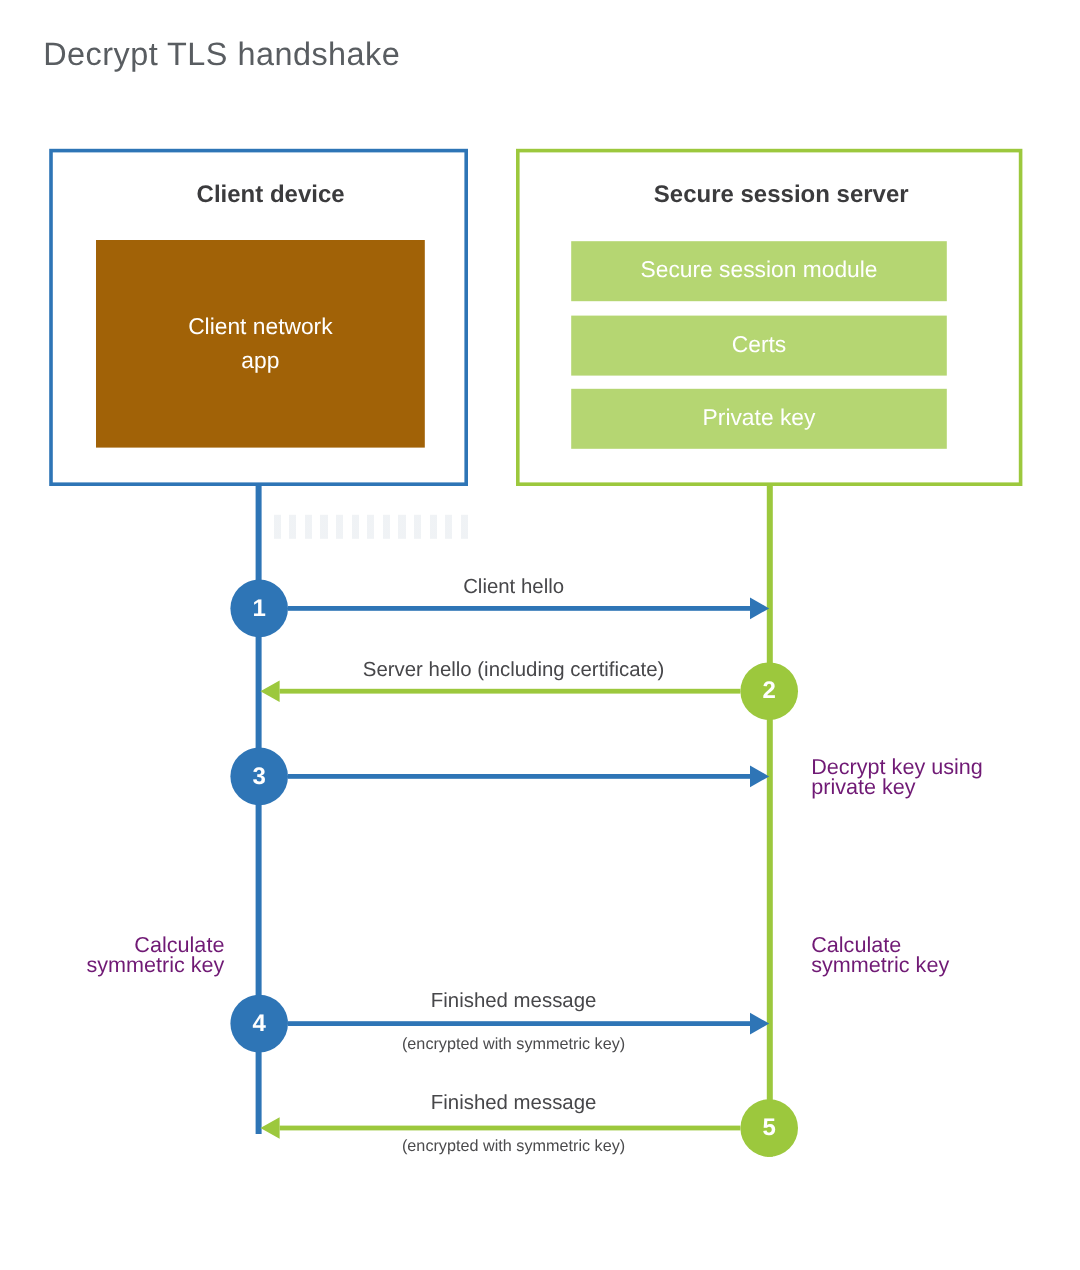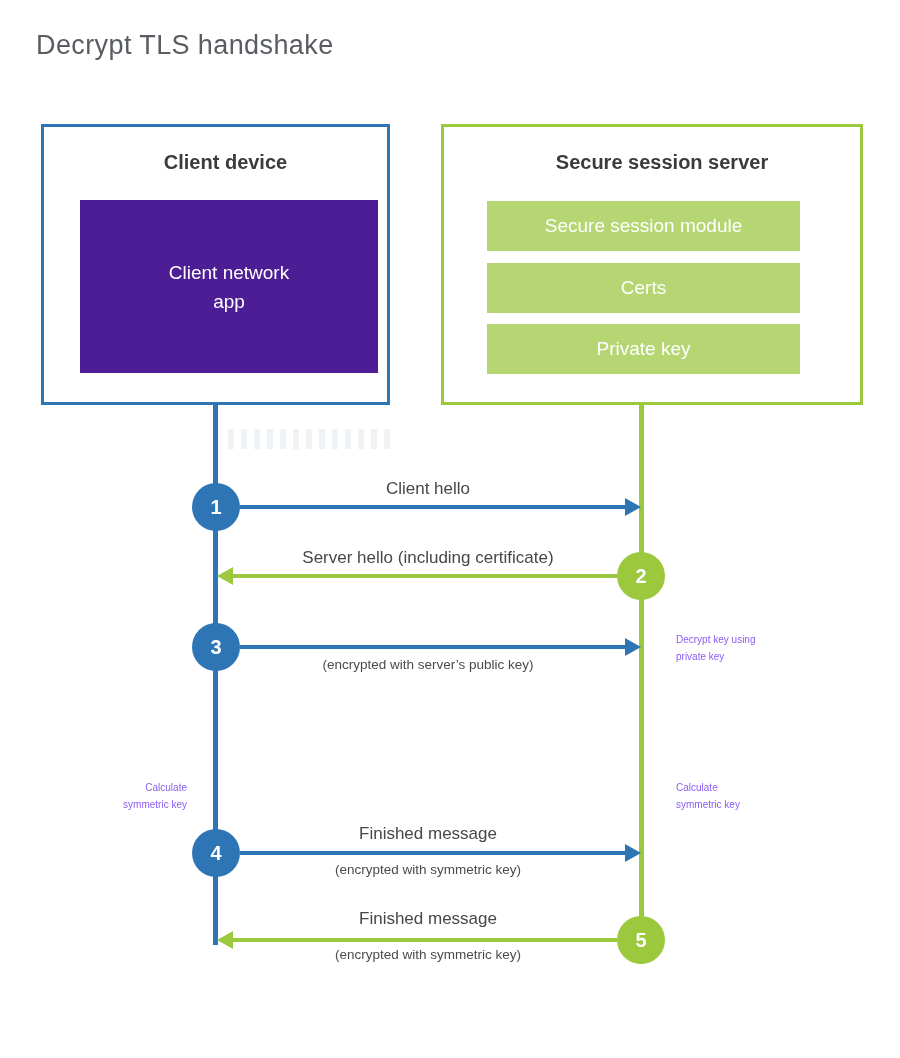--- a/index.html
+++ b/index.html
@@ -7,27 +7,27 @@
     position:relative;width:900px;height:1058px;background:#ffffff;overflow:hidden;
     font-family:"Liberation Sans","DejaVu Sans",sans-serif;
   }
   .title{
     position:absolute;left:36px;top:30px;margin:0;
     font-size:27px;font-weight:300;color:#595d61;letter-spacing:.4px;
   }
   
   .box{position:absolute;top:124px;height:281px;background:#fff;box-sizing:border-box;}
   .client-box{left:41px;width:349px;border:3px solid #2e75b6;}
-  .server-box{left:430px;width:422px;border:3px solid #9cc83d;margin-left:11px;}
+  .server-box{left:430px;width:422px;border:3px solid #9cc83d;}
   .box-title{
     position:absolute;left:0;right:0;top:24px;text-align:center;
     font-size:20px;font-weight:700;color:#3b3b3d;padding-left:20px;
   }
   .client-app{
-    position:absolute;left:36px;top:73px;width:298px;height:173px;background:#4c1d95;
+    position:absolute;left:36px;top:73px;width:274px;height:173px;background:#a16207;
     display:flex;align-items:center;justify-content:center;text-align:center;
     color:#ffffff;font-size:19px;line-height:29px;white-space:pre-line;
   }
   .server-bar{
     position:absolute;left:43px;width:313px;height:50px;background:#b5d672;
     display:flex;align-items:center;justify-content:center;
     color:#ffffff;font-size:19px;
   }
   .bar-0{top:74px;} .bar-1{top:136px;} .bar-2{top:197px;}
   
@@ -66,21 +66,21 @@
     font-size:17px;color:#47474a;z-index:1;
   }
   .sub{
     position:absolute;left:218px;width:420px;text-align:center;
     font-size:13.5px;color:#4b4b4d;z-index:1;
   }
   .m1{top:479px;} .m2{top:548px;} .m3{top:619px;} .m4{top:824px;} .m5{top:909px;}
   .s3{top:657px;} .s4{top:862px;} .s5{top:947px;}
   
   .annotation{
-    position:absolute;font-size:10px;line-height:17px;color:#8b5cf6;
+    position:absolute;font-size:18px;line-height:17px;color:#701a75;
     white-space:pre-line;
   }
   .ann-right{left:676px;width:150px;text-align:left;}
   .ann-left{left:47px;width:140px;text-align:right;}
   .ann-decrypt{top:631px;}
   .ann-calc{top:779px;}
 </style>
 </head>
 <body>
 
@@ -113,21 +113,20 @@
   <div class="msg m1">Client hello</div>
 
   <div class="circle green c2">2</div>
   <div class="arrow-line green a2"></div>
   <div class="head left h2"></div>
   <div class="msg m2">Server hello (including certificate)</div>
 
   <div class="circle blue c3">3</div>
   <div class="arrow-line blue a3"></div>
   <div class="head right h3"></div>
-  <div class="sub s3">(encrypted with server’s public key)</div>
 
   <div class="circle blue c4">4</div>
   <div class="arrow-line blue a4"></div>
   <div class="head right h4"></div>
   <div class="msg m4">Finished message</div>
   <div class="sub s4">(encrypted with symmetric key)</div>
 
   <div class="circle green c5">5</div>
   <div class="arrow-line green a5"></div>
   <div class="head left h5"></div>

